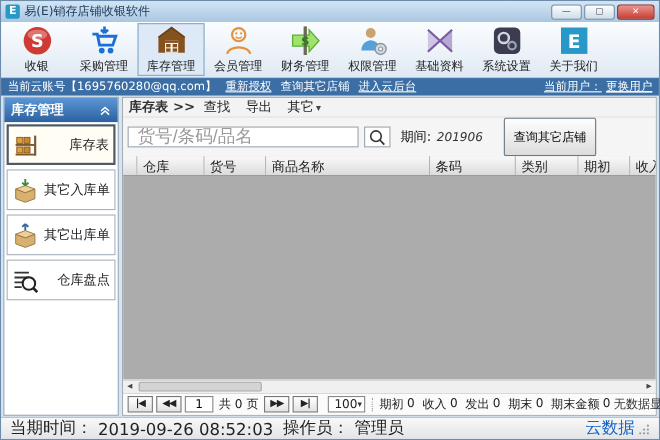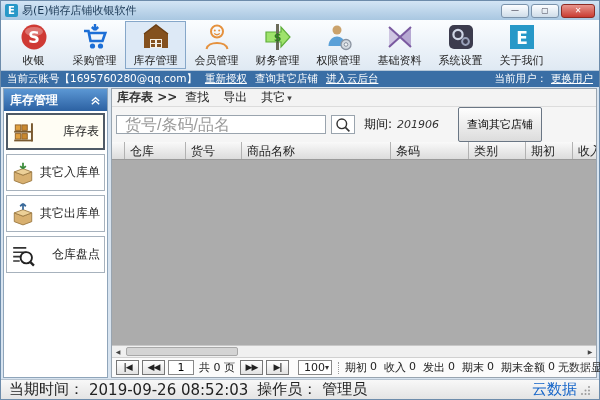--- a/index.html
+++ b/index.html
@@ -27,21 +27,21 @@
   .tb-item { width:61px; display:flex; flex-direction:column; align-items:center; justify-content:center;
              gap:1px; cursor:pointer; border:1px solid transparent; }
   .tb-item.selected { background:#dde9f6; border:1px solid #86a7c9; }
   .tb-icon { width:30px; height:30px; display:block; }
   .tb-label { font-size:11px; color:#222; white-space:nowrap; }
 
   
   .account-bar { flex:0 0 16px; background:#3a6ea5; color:#fff; font-size:10.5px;
                  display:flex; align-items:center; padding:0 6px; gap:8px; white-space:nowrap; }
   .account-bar .link { text-decoration:underline; cursor:pointer; }
-  .account-right { margin-left:auto; display:flex; gap:4px; }
+  .account-right { margin-left:auto; display:flex; gap:4px;text-decoration:underline; }
 
   
   .middle { flex:1 1 auto; display:flex; background:#d8e4f0; padding:1px 2px; gap:3px; min-height:0; }
 
   
   .sidebar { width:109px; background:#fff; border:1px solid #8fa5ba; display:flex; flex-direction:column; }
   .sb-header { height:22px; background:linear-gradient(#5b97d4,#2c61a2); color:#fff; font-weight:bold;
                display:flex; align-items:center; padding:0 6px; font-size:12px; }
   .sb-collapse { margin-left:auto; cursor:pointer; display:flex; }
   .sb-item { margin:2px; height:37px; border:1px solid #a7b2bd; background:#fff;

